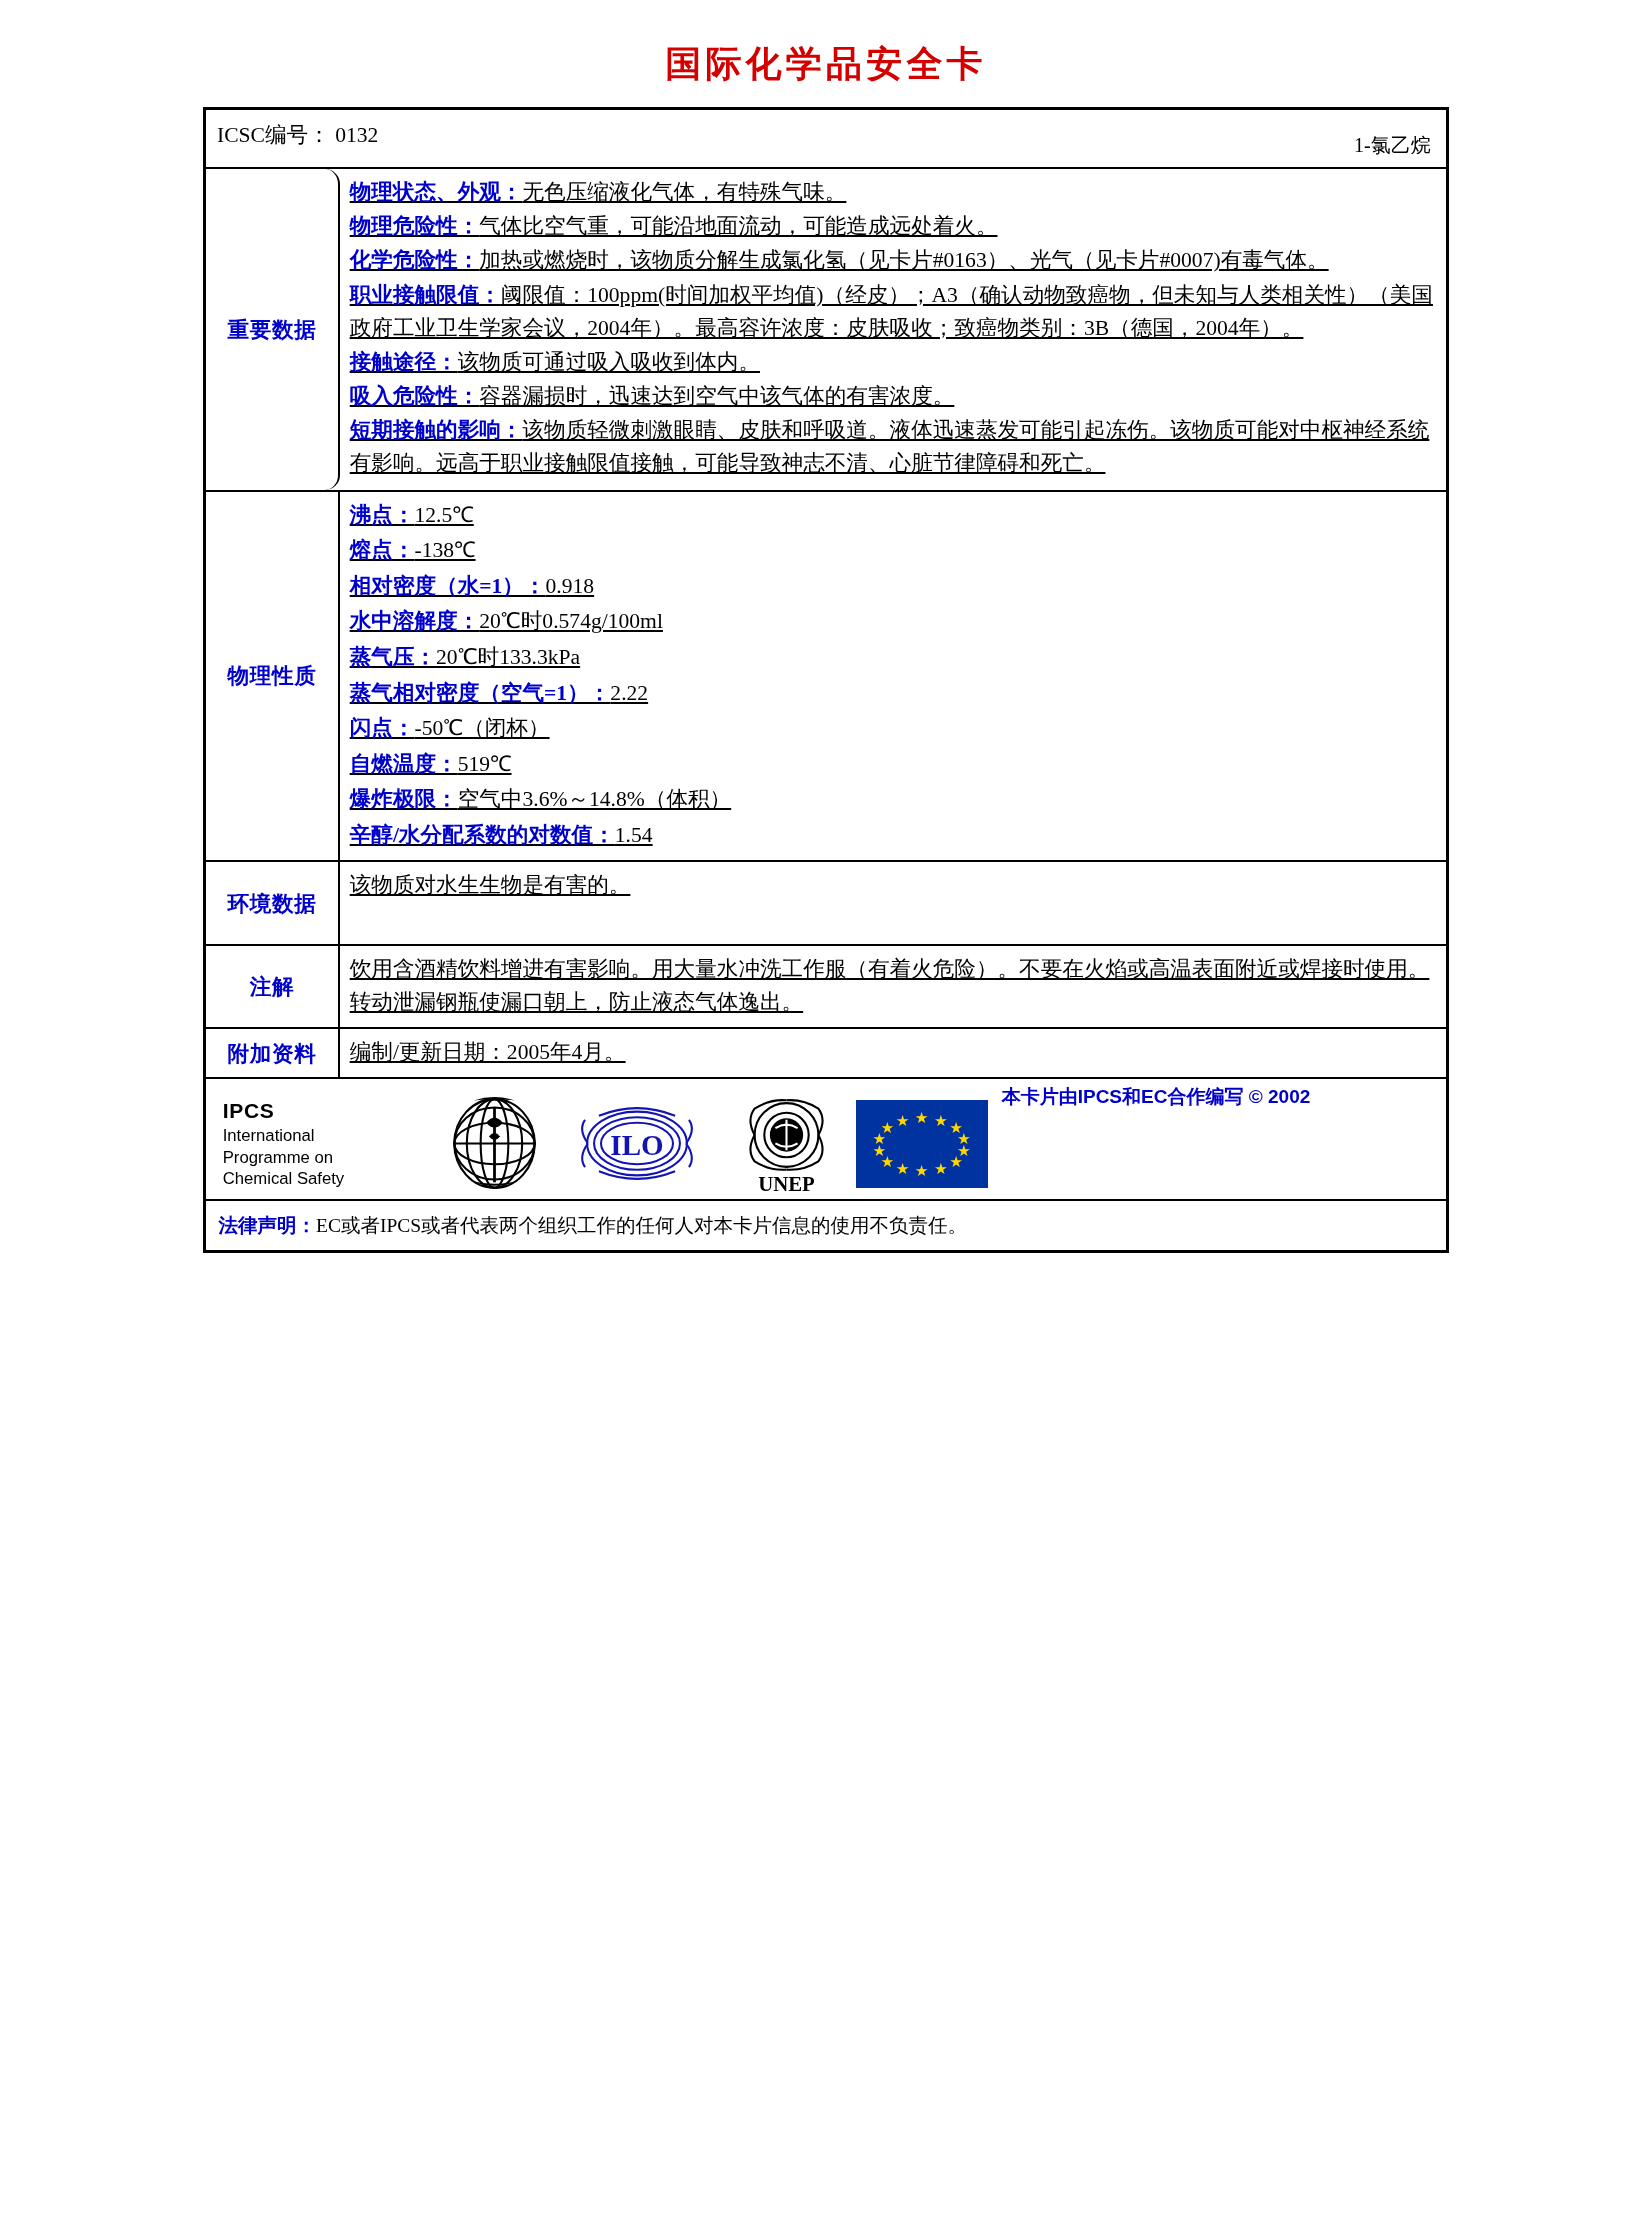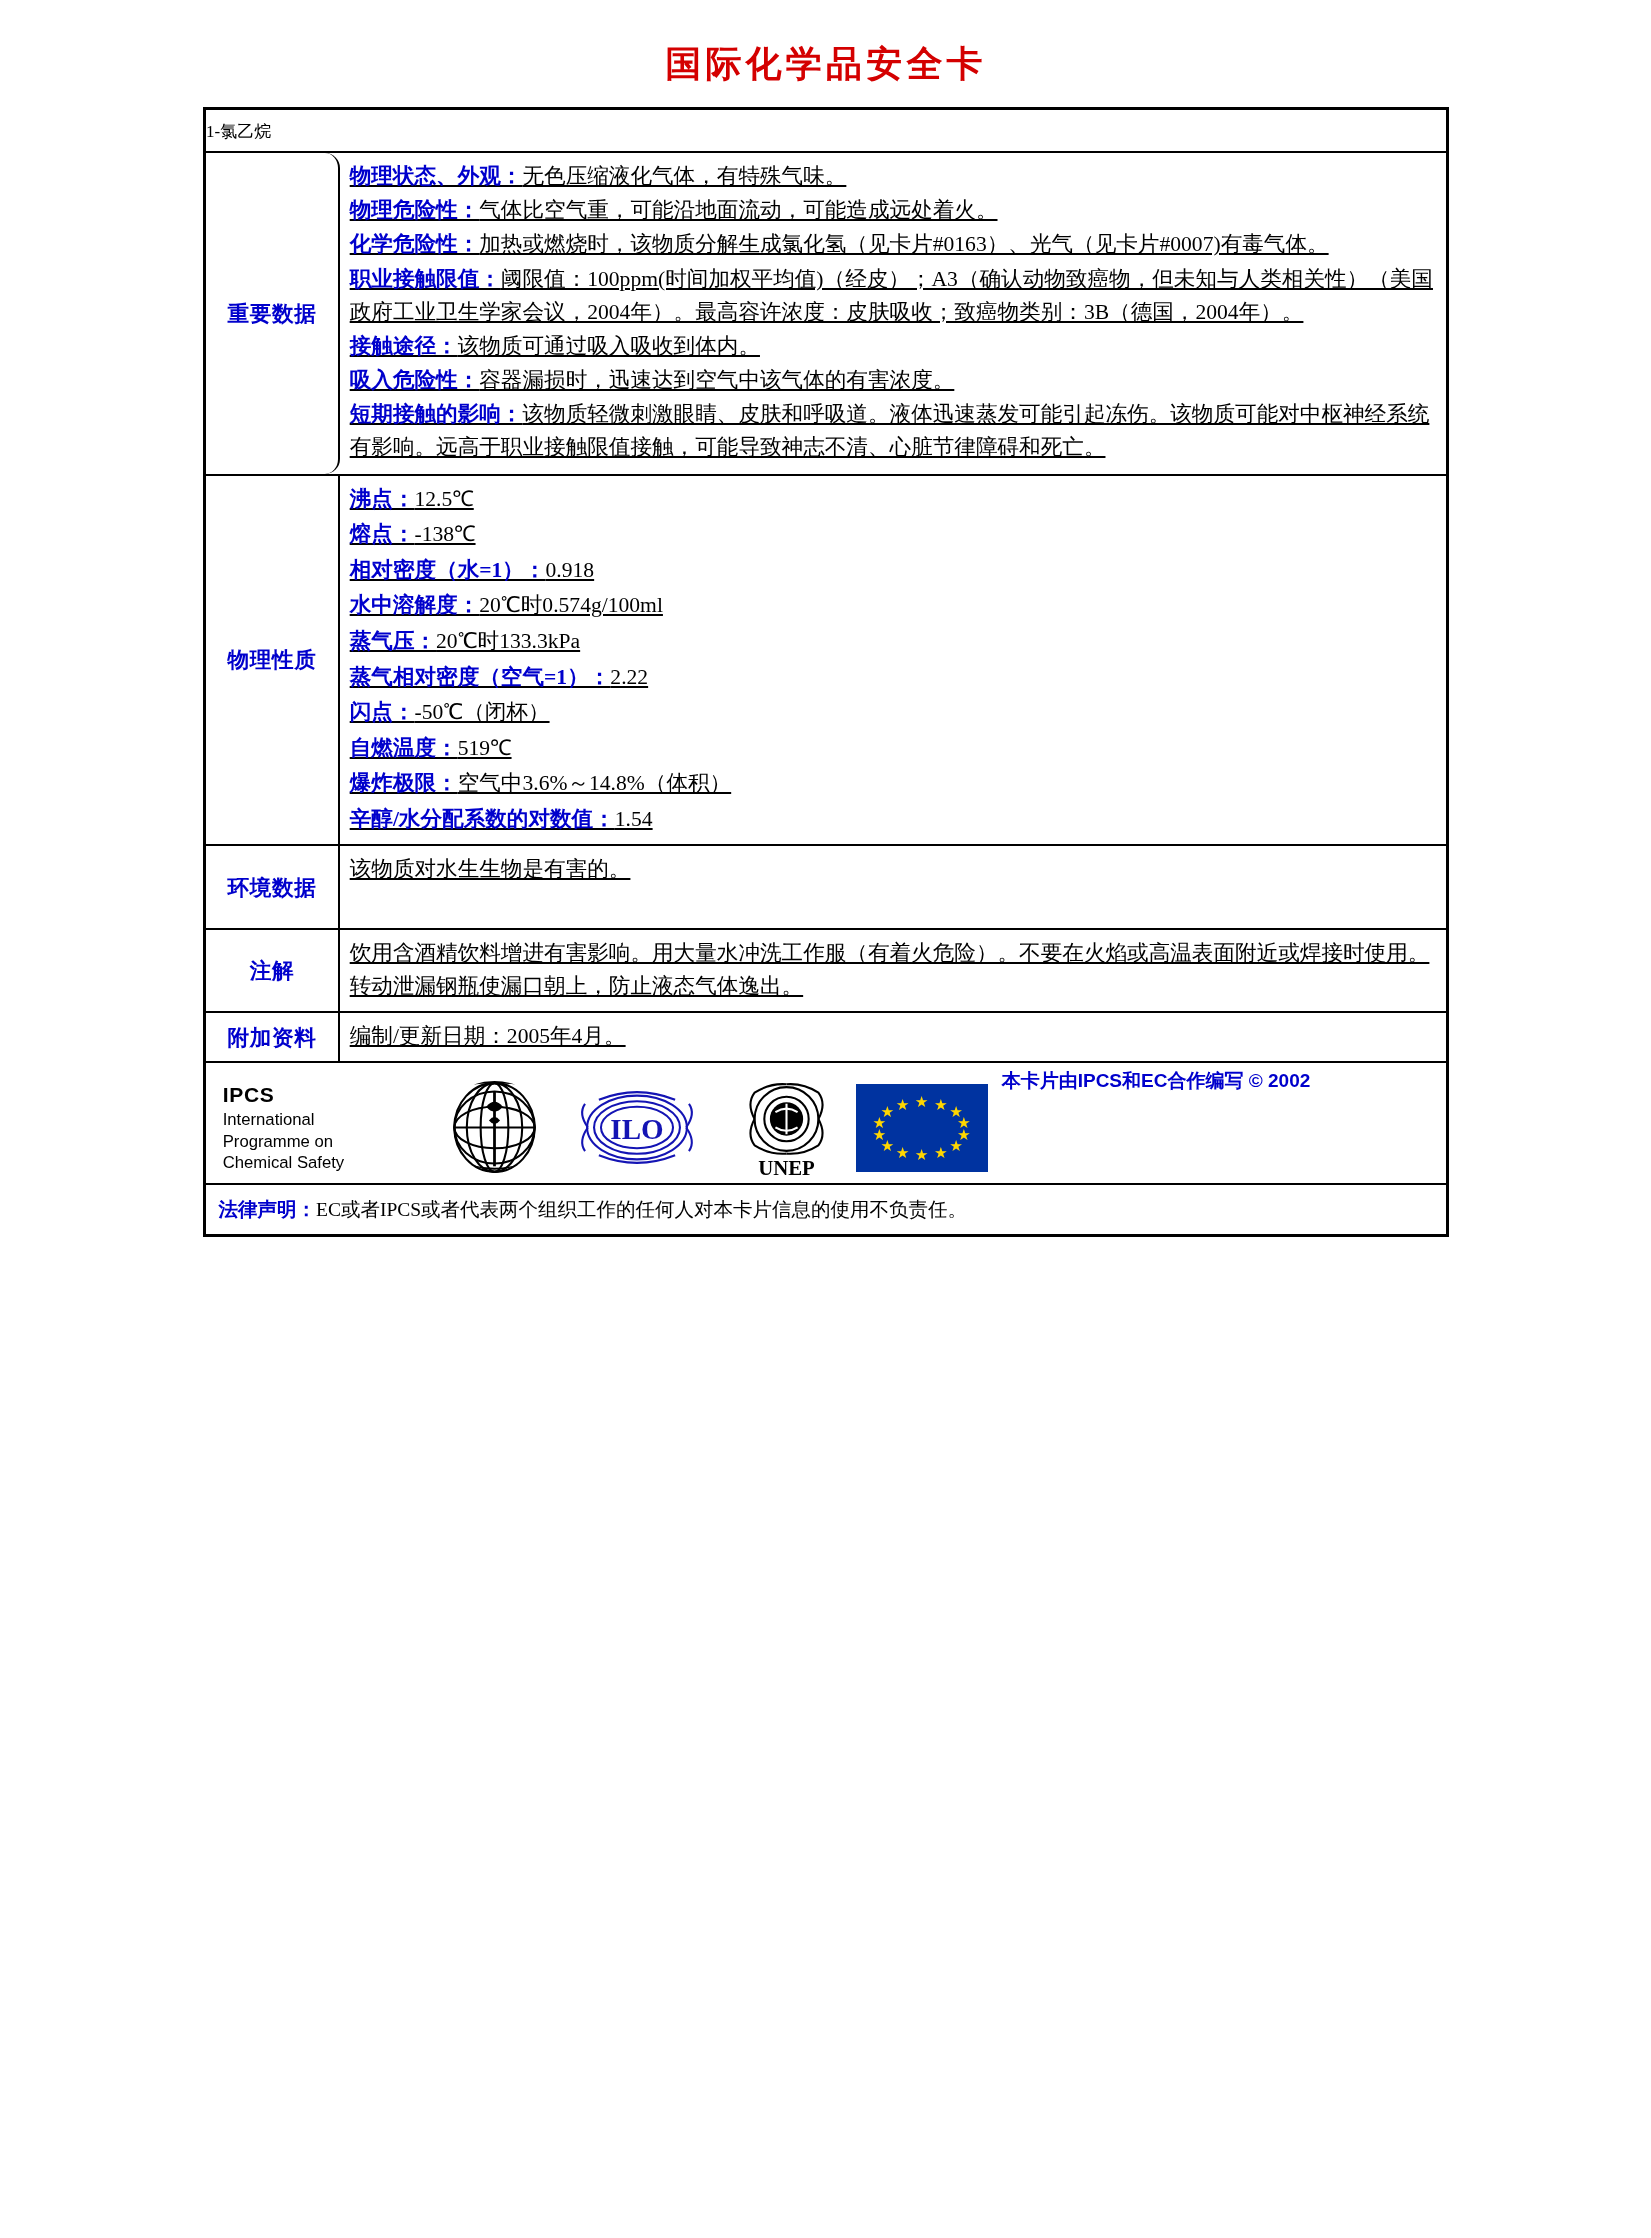--- a/index.html
+++ b/index.html
@@ -49,22 +49,23 @@
   }
   .hdr-left {
     flex: 1 1 auto;
     padding: 9.7px 0 8.4px 11px;
     font-size: 21.6px;
     color: #000;
   }
   .hdr-right {
     flex: 0 0 auto;
     padding: 9.7px 15.3px 8.4px 0;
-    font-size: 17px;
-    color: #000;
+    font-size: 20px;
+    color: #000;
+    margin-top: 12px;
   }
   .label-cell {
     flex: 0 0 134px;
     border-right: 2.1px solid #000;
     box-sizing: border-box;
     display: flex;
     align-items: center;
     justify-content: center;
     color: #0000cc;
     font-size: 21.6px;
@@ -165,20 +166,24 @@
 </head>
 <body>
 
 <div class="page">
 
   <div class="doc-title">国际化学品安全卡</div>
 
   <div class="card">
 
     <div class="hdr">
+      <div class="hdr-left">
+        <span>ICSC编号：</span>
+        <span>0132</span>
+      </div>
       <div class="hdr-right">1-氯乙烷</div>
     </div>
 
     <div class="row">
       <div class="label-cell top">重要数据</div>
       <div class="content-cell">
         <div class="para">
           <span class="blue">物理状态、外观：</span><span>无色压缩液化气体，有特殊气味。</span>
         </div>
         <div class="para">

